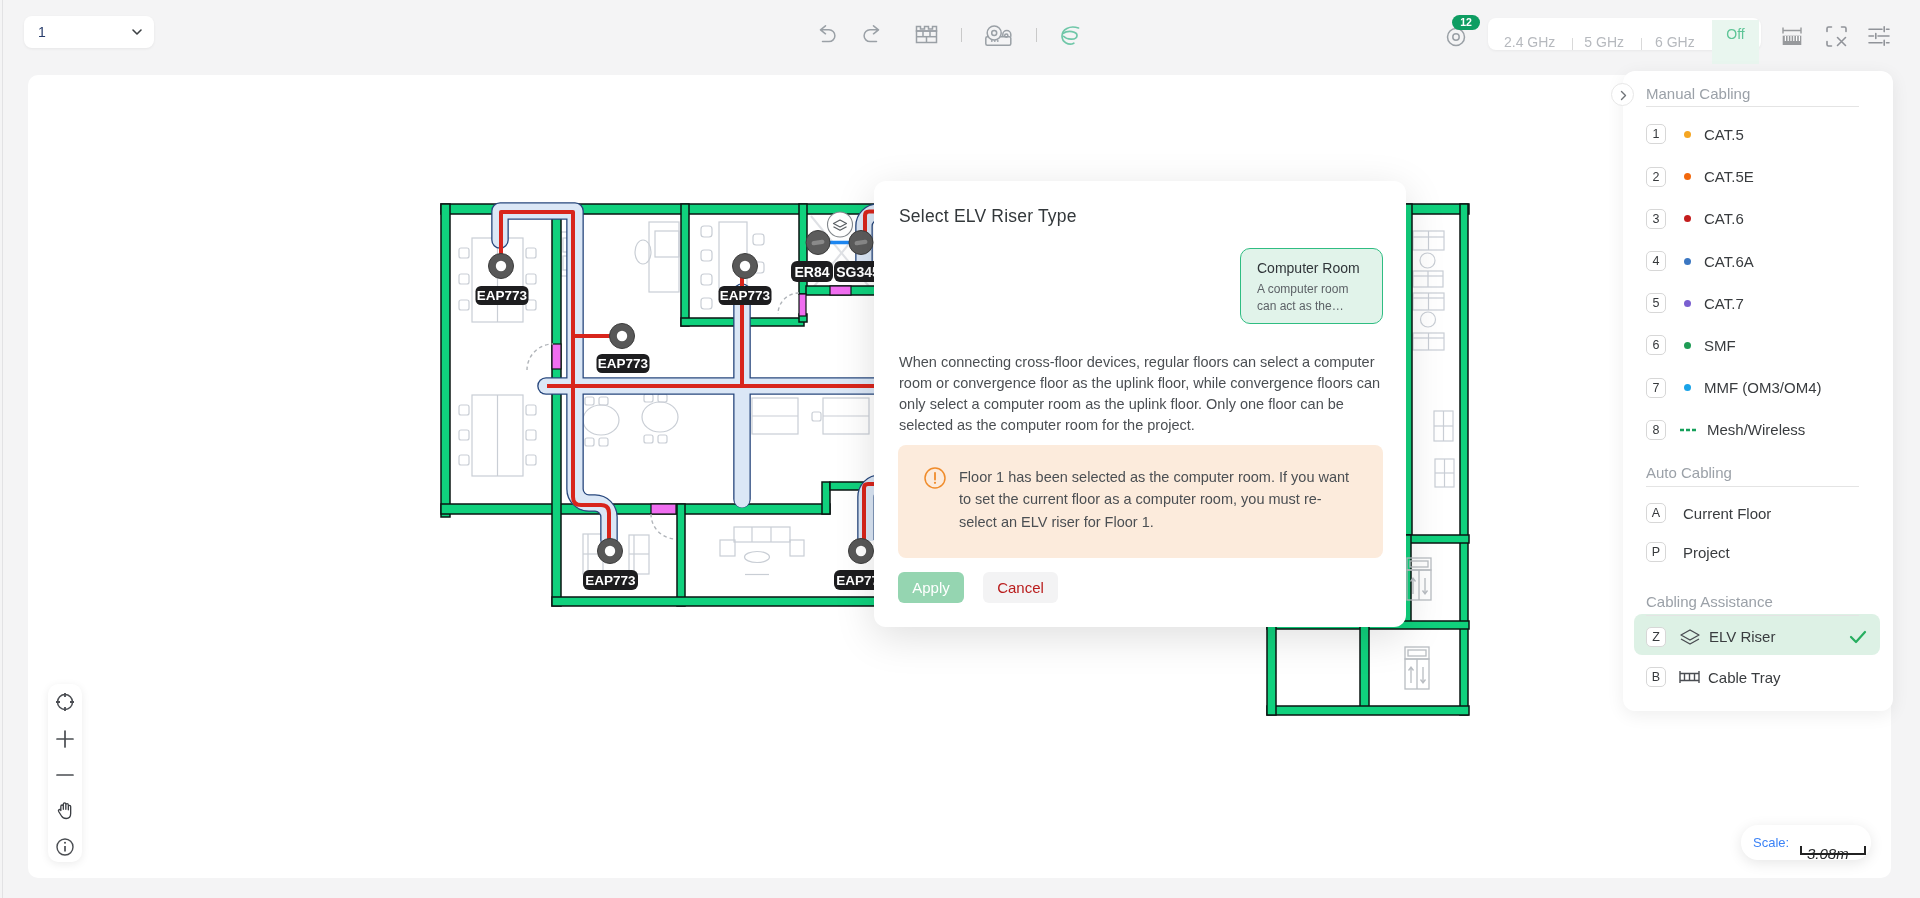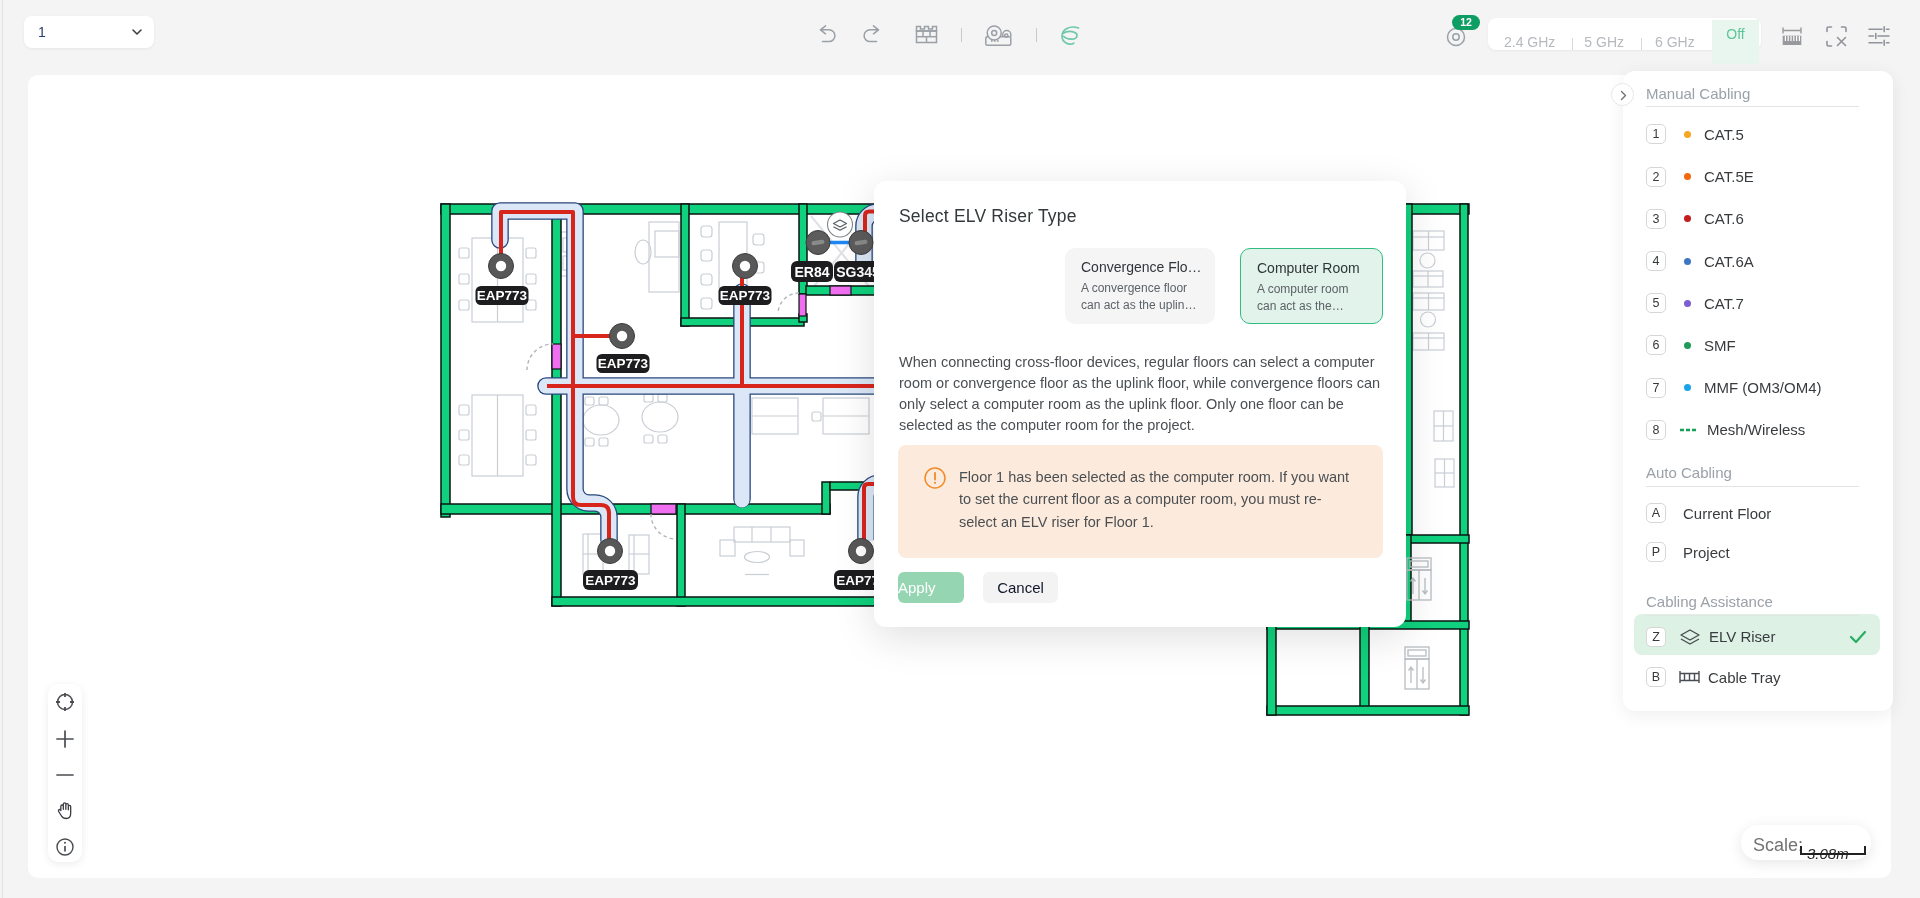--- a/index.html
+++ b/index.html
@@ -23,21 +23,21 @@
   #ghzpill { position:absolute; left:1488px; top:18px; width:273px; height:32px; background:#fff; border-radius:8px; box-shadow:0 1px 3px rgba(0,0,0,0.05); display:flex; align-items:flex-end; font-size:14px; color:#b6b9be; white-space:nowrap; }
   #ghzpill .sep { width:1px; height:12px; background:#d9d9d9; }
   #offchip { width:47px; height:44px; background:#e9f6ef; border-radius:0; color:#5ec597; text-align:center; line-height:28px; }
 
   
   #zoombar { position:absolute; left:48px; top:684px; width:34px; height:178px; background:#fff; border-radius:10px; box-shadow:0 2px 8px rgba(0,0,0,0.08); }
   #zoombar svg { position:absolute; left:7px; }
 
   
   #scalepill { position:absolute; left:1741px; top:825px; width:130px; height:35px; background:#fff; border-radius:17px; box-shadow:0 3px 14px rgba(0,0,0,0.10); }
-  #scalepill .lab { position:absolute; left:12px; top:10px; font-size:18px; color:#737373; }
+  #scalepill .lab { position:absolute; left:12px; top:10px; font-size:13px; color:#3b82f6; }
   #scalepill .val { position:absolute; left:66px; top:20px; font-size:15px; color:#27292b;font-style:italic; }
 
   
   #sidebar { position:absolute; left:1623px; top:71px; width:270px; height:640px; background:#fff; border-radius:12px; box-shadow:0 4px 18px rgba(0,0,0,0.07); }
   #collapsebtn { position:absolute; left:1611px; top:83px; width:23px; height:23px; background:#fff; border:1px solid #e7e7e7; border-radius:50%; }
   .sb-h { position:absolute; left:23px; font-size:15px; color:#9ba1a8; }
   .sb-div { position:absolute; left:23px; width:213px; height:1px; background:#e4e4e4; }
   .sb-row { position:absolute; left:23px; height:20px; display:flex; align-items:center; }
   .kbd { width:20px; height:20px; border:1px solid #d7d7d7; border-radius:5px; background:#fff; font-size:12.5px; color:#36393c; text-align:center; line-height:19px; flex:none; }
   .dot { width:7px; height:7px; border-radius:50%; margin-left:18px; flex:none; }
@@ -48,22 +48,22 @@
   
   #modal { position:absolute; left:874px; top:181px; width:532px; height:446px; background:#fff; border-radius:12px; box-shadow:0 10px 40px rgba(0,0,0,0.13);padding-left:36px; }
   #modal h1 { position:absolute; left:25px; top:25px; font-size:17.5px; font-weight:normal; color:#33383b; letter-spacing:0.2px; }
   .card { position:absolute; top:67px; height:76px; background:#f5f5f6; border-radius:10px; }
   .card .ct { position:absolute; left:16px; top:11px; font-size:14px; color:#303539; }
   .card .cd { position:absolute; left:16px; top:32px; font-size:12px; color:#5d6267; line-height:16.8px; }
   #card3 { background:#e1f3ea; border:1.5px solid #2fbd82; }
   #mpara { position:absolute; left:25px; top:171px; width:500px; font-size:14.5px; line-height:20.9px; color:#4b4f53; white-space:nowrap; }
   #mwarn { position:absolute; left:24px; top:264px; width:485px; height:113px; background:#fcebdc; border-radius:8px; }
   #mwarn .wtext { position:absolute; left:61px; top:21px; font-size:14.5px; line-height:22.3px; color:#4b4f53; white-space:nowrap; }
-  #btn-apply { position:absolute; left:24px; top:391px; width:66px; height:31px; background:#95d5b1; border-radius:6px; color:#fff; font-size:15px; text-align:left; line-height:31px; }
-  #btn-cancel { position:absolute; left:109px; top:391px; width:75px; height:31px; background:#f3f3f4; border-radius:6px; color:#0f172a; font-size:15px; text-align:center; line-height:31px; }
+  #btn-apply { position:absolute; left:24px; top:391px; width:66px; height:31px; background:#95d5b1; border-radius:6px; color:#fff; font-size:15px; text-align:center; line-height:31px; }
+  #btn-cancel { position:absolute; left:109px; top:391px; width:75px; height:31px; background:#f3f3f4; border-radius:6px; color:#b91c1c; font-size:15px; text-align:center; line-height:31px; }
 </style>
 </head>
 <body>
 <div id="leftline"></div>
 <div id="canvas"></div>
 <svg id="plan" viewBox="0 0 1920 898">
 <g id="furniture" fill="none" stroke="#c9ced5" stroke-width="1.2">
 
   <rect x="472" y="238" width="51" height="84"></rect>
       <line x1="497.5" y1="238" x2="497.5" y2="322"></line>
@@ -492,24 +492,20 @@
     </div>
 </div>
 <div id="collapsebtn">
     <svg style="position:absolute;left:7px;top:6px" width="9" height="11" viewBox="0 0 9 11">
       <path d="M2.5 1.5 L6.5 5.5 L2.5 9.5" fill="none" stroke="#6f7378" stroke-width="1.4" stroke-linecap="round" stroke-linejoin="round"></path>
     </svg>
   </div>
 
 <div id="modal">
   <h1>Select ELV Riser Type</h1>
-  <div class="card" id="card2" style="left:191px;width:150px">
-    <div class="ct">Convergence Flo…</div>
-    <div class="cd">A convergence floor<br>can act as the uplin…</div>
-  </div>
   <div class="card" id="card3" style="left:366px;width:143px">
     <div class="ct">Computer Room</div>
     <div class="cd">A computer room<br>can act as the…</div>
   </div>
   <div id="mpara">When connecting cross-floor devices, regular floors can select a computer<br>room or convergence floor as the uplink floor, while convergence floors can<br>only select a computer room as the uplink floor. Only one floor can be<br>selected as the computer room for the project.</div>
   <div id="mwarn">
     <svg style="position:absolute;left:26px;top:22px" width="22" height="22" viewBox="0 0 22 22">
         <circle cx="11" cy="11" r="10" fill="none" stroke="#f08c2b" stroke-width="1.5"></circle>
         <path d="M11 5.8 L11 12.6" stroke="#f08c2b" stroke-width="1.8" stroke-linecap="round"></path>
         <circle cx="11" cy="15.8" r="1.1" fill="#f08c2b"></circle>

